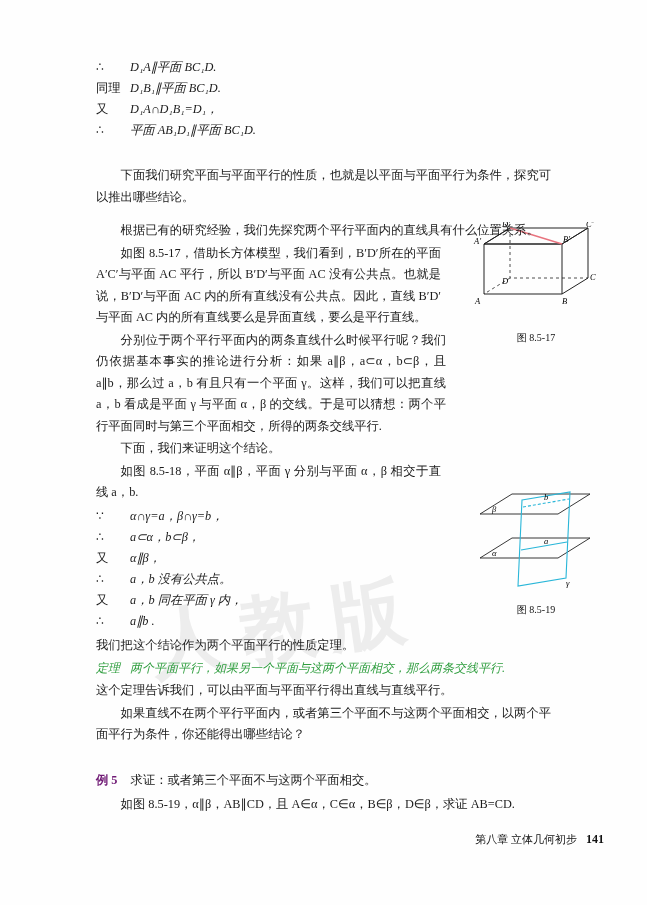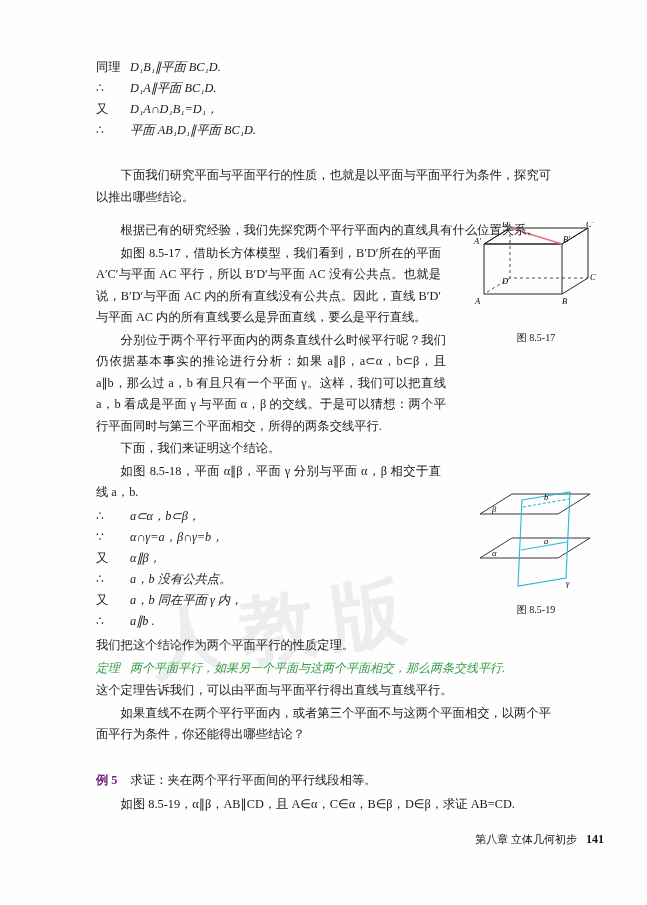--- a/index.html
+++ b/index.html
@@ -178,46 +178,46 @@
       <text x="78" y="64" font-size="8.5" font-family="Liberation Serif, serif" font-style="italic">a</text>
       <text x="100" y="106" font-size="8.5" font-family="Liberation Serif, serif" font-style="italic">γ</text>
     </svg>
     <div class="figcap">图 8.5-19</div>
   </div>
 
   <div class="content">
 
     <div class="block-proof">
       <div class="proof-row">
+        <span class="lead">∴</span><span class="math">D₁A∥平面 BC₁D.</span>
+      </div>
+      <div class="proof-row">
         <span class="lead-wide">同理</span><span class="math">D₁B₁∥平面 BC₁D.</span>
-      </div>
-      <div class="proof-row">
-        <span class="lead">∴</span><span class="math">D₁A∥平面 BC₁D.</span>
       </div>
       <div class="proof-row">
         <span class="lead">又</span><span class="math">D₁A∩D₁B₁=D₁，</span>
       </div>
       <div class="proof-row">
         <span class="lead">∴</span><span class="math">平面 AB₁D₁∥平面 BC₁D.</span>
       </div>
     </div>
 
     <p class="para indent" style="margin-top:24px;">下面我们研究平面与平面平行的性质，也就是以平面与平面平行为条件，探究可以推出哪些结论。</p>
     <p class="para indent" style="margin-top:12px;">根据已有的研究经验，我们先探究两个平行平面内的直线具有什么位置关系。</p>
     <p class="para indent" style="margin-top:1px; width:345px;">如图 8.5-17，借助长方体模型，我们看到，B′D′所在的平面A′C′与平面 AC 平行，所以 B′D′与平面 AC 没有公共点。也就是说，B′D′与平面 AC 内的所有直线没有公共点。因此，直线 B′D′与平面 AC 内的所有直线要么是异面直线，要么是平行直线。</p>
     <p class="para indent" style="margin-top:1px; width:350px;">分别位于两个平行平面内的两条直线什么时候平行呢？我们仍依据基本事实的推论进行分析：如果 a∥β，a⊂α，b⊂β，且 a∥b，那么过 a，b 有且只有一个平面 γ。这样，我们可以把直线 a，b 看成是平面 γ 与平面 α，β 的交线。于是可以猜想：两个平行平面同时与第三个平面相交，所得的两条交线平行.</p>
     <p class="para indent" style="margin-top:1px;">下面，我们来证明这个结论。</p>
     <p class="para indent" style="margin-top:1px; width:345px;">如图 8.5-18，平面 α∥β，平面 γ 分别与平面 α，β 相交于直线 a，b.</p>
 
     <div class="block-proof" style="margin-top:2px;">
       <div class="proof-row">
+        <span class="lead">∵</span><span class="math">α∩γ=a，β∩γ=b，</span>
+      </div>
+      <div class="proof-row">
         <span class="lead">∴</span><span class="math">a⊂α，b⊂β，</span>
-      </div>
-      <div class="proof-row">
-        <span class="lead">∵</span><span class="math">α∩γ=a，β∩γ=b，</span>
       </div>
       <div class="proof-row">
         <span class="lead">又</span><span class="math">α∥β，</span>
       </div>
       <div class="proof-row">
         <span class="lead">∴</span><span class="math">a，b 没有公共点。</span>
       </div>
       <div class="proof-row">
         <span class="lead">又</span><span class="math">a，b 同在平面 γ 内，</span>
       </div>
@@ -231,21 +231,21 @@
     <div class="theorem" style="margin-top:4px;">
       <span class="tlabel">定理</span><span>两个平面平行，如果另一个平面与这两个平面相交，那么两条交线平行.</span>
     </div>
 
     <p class="para" style="margin-top:3px;">这个定理告诉我们，可以由平面与平面平行得出直线与直线平行。</p>
     <p class="para indent" style="margin-top:1px;">如果直线不在两个平行平面内，或者第三个平面不与这两个平面相交，以两个平面平行为条件，你还能得出哪些结论？</p>
 
     <div style="margin-top:24px;">
       <div class="para">
         <span class="example-label">例 5</span>
-        <span style="margin-left:10px;">求证：夹在两个平行平面间的平行线段相等。</span>
+        <span style="margin-left:10px;">求证：或者第三个平面不与这两个平面相交。</span>
       </div>
       <p class="para indent" style="margin-top:3px;">如图 8.5-19，α∥β，AB∥CD，且 A∈α，C∈α，B∈β，D∈β，求证 AB=CD.</p>
     </div>
 
   </div>
 
   <div class="footer">
     <span>第八章  立体几何初步</span><span class="pg">141</span>
   </div>
 

